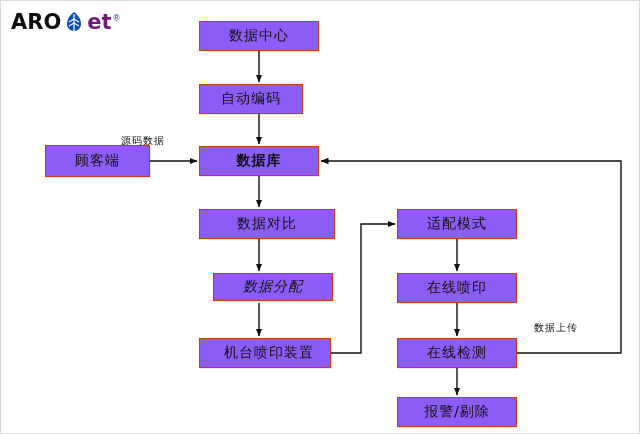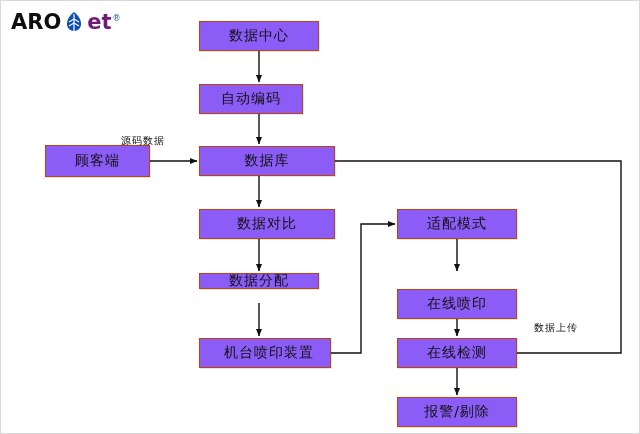--- a/index.html
+++ b/index.html
@@ -143,31 +143,31 @@
       <path d="M516,352 L620,352 L620,160 L320,160"></path>
     </g>
   </svg>
 
   <div class="node" style="left:198px; top:20px;  width:120px; height:30px;">数据中心</div>
 
   <div class="node" style="left:198px; top:83px;  width:104px; height:30px;">自动编码</div>
 
   <div class="node" style="left:12px;  top:144px; width:105px; height:32px;margin-left:32px;">顾客端</div>
 
-  <div class="node" style="left:198px; top:145px; width:136px; height:30px;">数据库</div>
+  <div class="node" style="left:198px; top:145px; width:120px; height:30px;font-weight:bold;">数据库</div>
 
   <div class="node" style="left:198px; top:208px; width:136px; height:30px;">数据对比</div>
 
-  <div class="node" style="left:198px; top:272px; width:120px; height:16px;">数据分配</div>
+  <div class="node" style="left:212px; top:272px; width:120px; height:28px;font-style:italic;">数据分配</div>
 
   <div class="node" style="left:198px; top:337px; width:132px; height:30px;padding-left:8px;">机台喷印装置</div>
 
   <div class="node" style="left:396px; top:208px; width:120px; height:30px;font-family:Liberation Serif, serif;">适配模式</div>
 
-  <div class="node" style="left:396px; top:272px; width:120px; height:30px;margin-top:16px;">在线喷印</div>
+  <div class="node" style="left:396px; top:272px; width:120px; height:30px;">在线喷印</div>
 
   <div class="node" style="left:396px; top:396px; width:120px; height:30px;">报警/剔除</div>
 
   <div class="node" style="left:396px; top:337px; width:120px; height:30px;">在线检测</div>
 
   <div class="label" style="left:120px; top:133px;">源码数据</div>
 
   <div class="label" style="left:533px; top:320px;">数据上传</div>
 
 </div>

